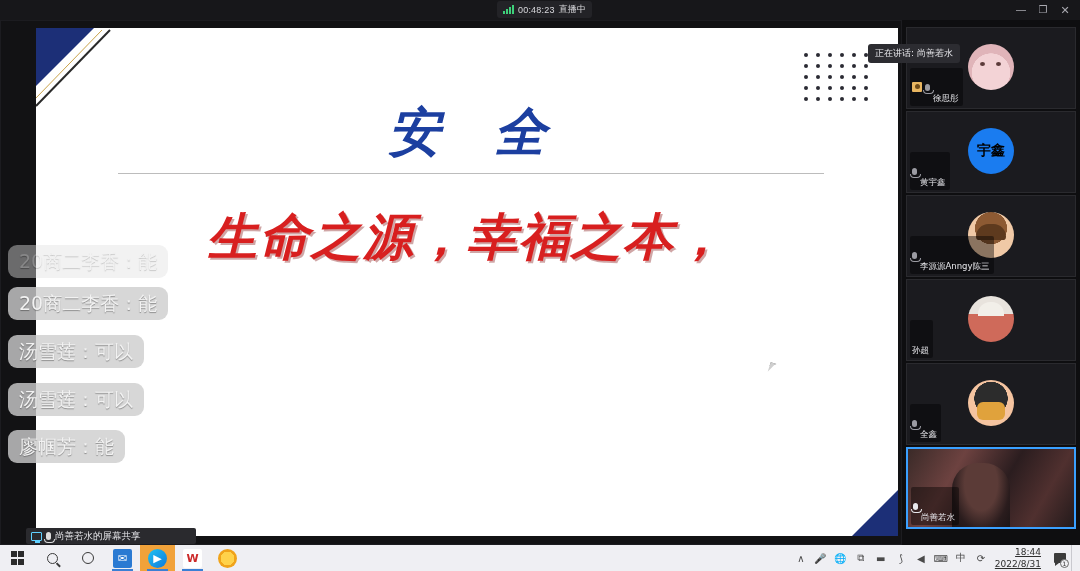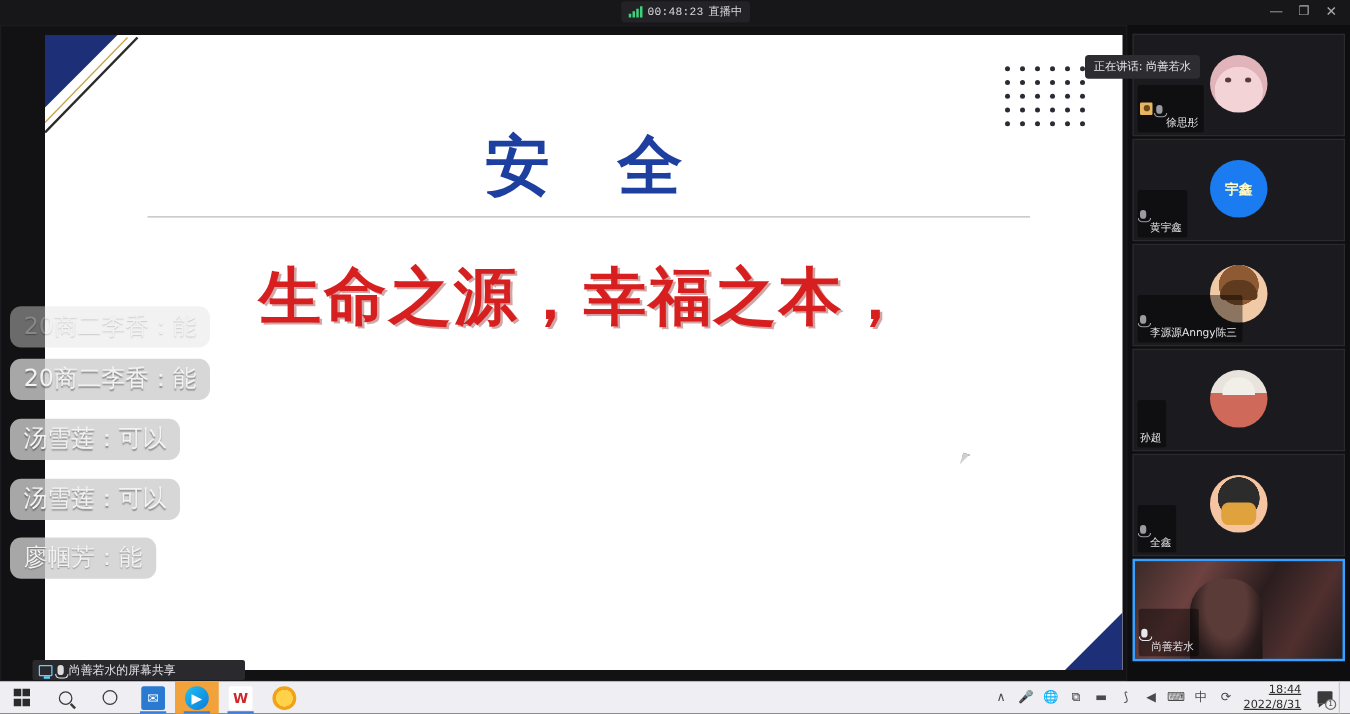--- a/index.html
+++ b/index.html
@@ -15,21 +15,20 @@
   .topbar {
     position: absolute; left: 0; top: 0; width: 1080px; height: 20px;
     background: #17171a;
   }
   .live-pill {
     position: absolute; left: 497px; top: 1px;
     height: 17px; min-width: 88px;
     background: #232327; border-radius: 3px;
     display: flex; align-items: center; gap: 4px;
     padding: 0 6px;
-    font-family: Liberation Mono, monospace;
   }
   .sig-bars { display: flex; align-items: flex-end; gap: 1px; height: 9px; }
   .sig-bars i { display: block; width: 2px; background: #3ed07a; }
   .sig-bars i:nth-child(1){ height: 3px; }
   .sig-bars i:nth-child(2){ height: 5px; }
   .sig-bars i:nth-child(3){ height: 7px; }
   .sig-bars i:nth-child(4){ height: 9px; }
   .live-time { color: #d8d8dc; font-size: 9px; letter-spacing: .2px; }
   .live-label { color: #d8d8dc; font-size: 9px; }
 
@@ -40,21 +39,21 @@
   .wc {
     width: 22px; height: 20px;
     display: flex; align-items: center; justify-content: center;
     color: #a9a9b0; font-size: 10px; line-height: 1;
   }
   .wc.close { font-size: 11px; }
 
   
   .stage {
     position: absolute; left: 0; top: 20px; width: 902px; height: 525px;
-    background: #121214; overflow: hidden;
+    background: #121214; overflow: hidden; font-style: italic;
   }
   
   .slide {
     position: absolute; left: 36px; top: 8px; width: 862px; height: 508px;
     background: #ffffff; overflow: hidden;
   }
   .slide-corner-tl {
     position: absolute; left: 0; top: 0; width: 0; height: 0;
     border-top: 58px solid #1c2f77;
     border-right: 58px solid transparent;
@@ -245,21 +244,21 @@
     color: #e8e8ec; font-size: 9px;
     font-family: "DejaVu Sans", sans-serif; white-space: nowrap;
     z-index: 30;
   }
 
   
   .av1 { background: radial-gradient(circle at 50% 62%, #f3d3d6 0 52%, #e0b4b9 53% 100%); }
   .av1::before { content:""; position:absolute; left:12px; top:18px; width:5px; height:4px; background:#5b3a3a; border-radius:50%; }
   .av1::after  { content:""; position:absolute; left:28px; top:18px; width:5px; height:4px; background:#5b3a3a; border-radius:50%; }
   .av2 { background: #1a7cf0; display:flex; align-items:center; justify-content:center; }
-  .av2 .initial { color:#fef9c3; font-size:11px; font-weight:bold; font-family:"DejaVu Sans",sans-serif; }
+  .av2 .initial { color:#000000; font-size:14px; font-weight:bold; font-family:"DejaVu Sans",sans-serif; }
   .av3 { background: radial-gradient(circle at 50% 35%, #8d5a33 0 42%, #f0c9a6 43% 100%); }
   .av3::before { content:""; position:absolute; left:8px; top:12px; width:30px; height:16px; background:#5e3a1e; border-radius:15px 15px 4px 4px; }
   .av4 { background: linear-gradient(#e8e3dd 0 40%, #cf6a5a 40% 100%); }
   .av4::before { content:""; position:absolute; left:10px; top:6px; width:26px; height:14px; background:#f2efe9; border-radius:12px 12px 0 0; }
   .av5 { background: radial-gradient(circle at 50% 40%, #2c2c2c 0 46%, #f5c4a0 47% 100%); }
   .av5::before { content:""; position:absolute; left:9px; top:22px; width:28px; height:18px; background:#e0a23c; border-radius:6px; }
   .tile.video6 {
     background: linear-gradient(120deg, #3a2a28 0%, #6d4240 28%, #2b1d1f 55%, #50302f 78%, #231a1b 100%);
     padding-left: 24px;
   }

